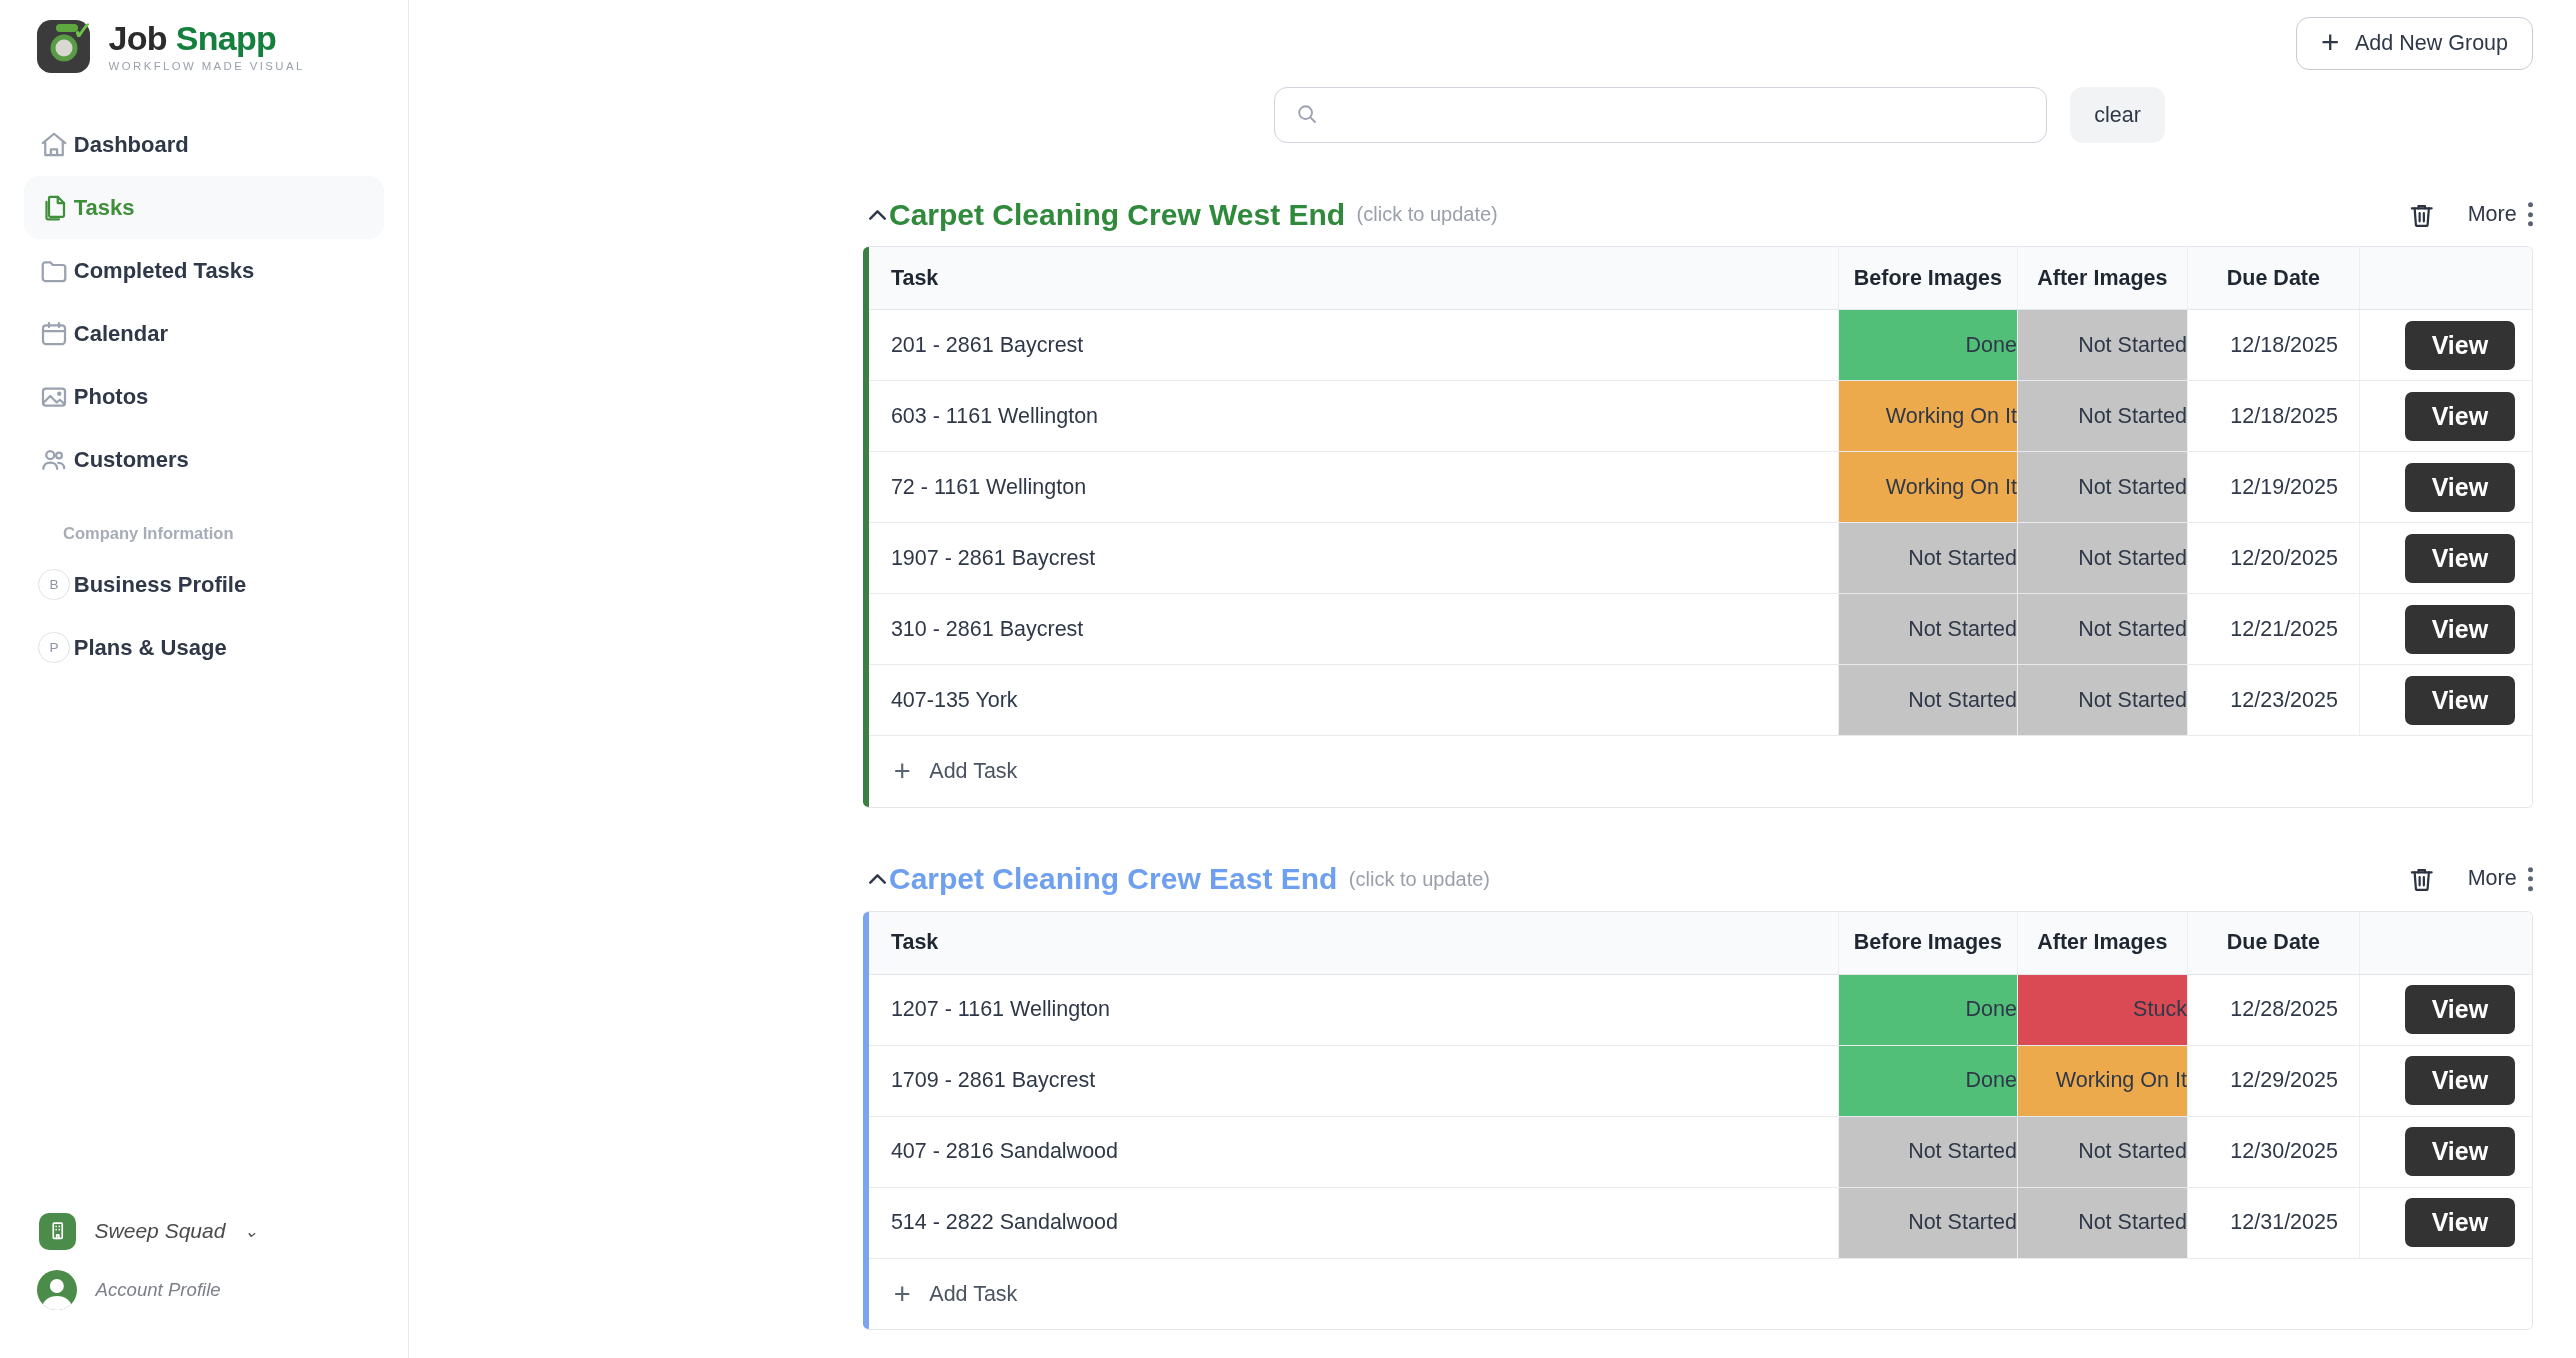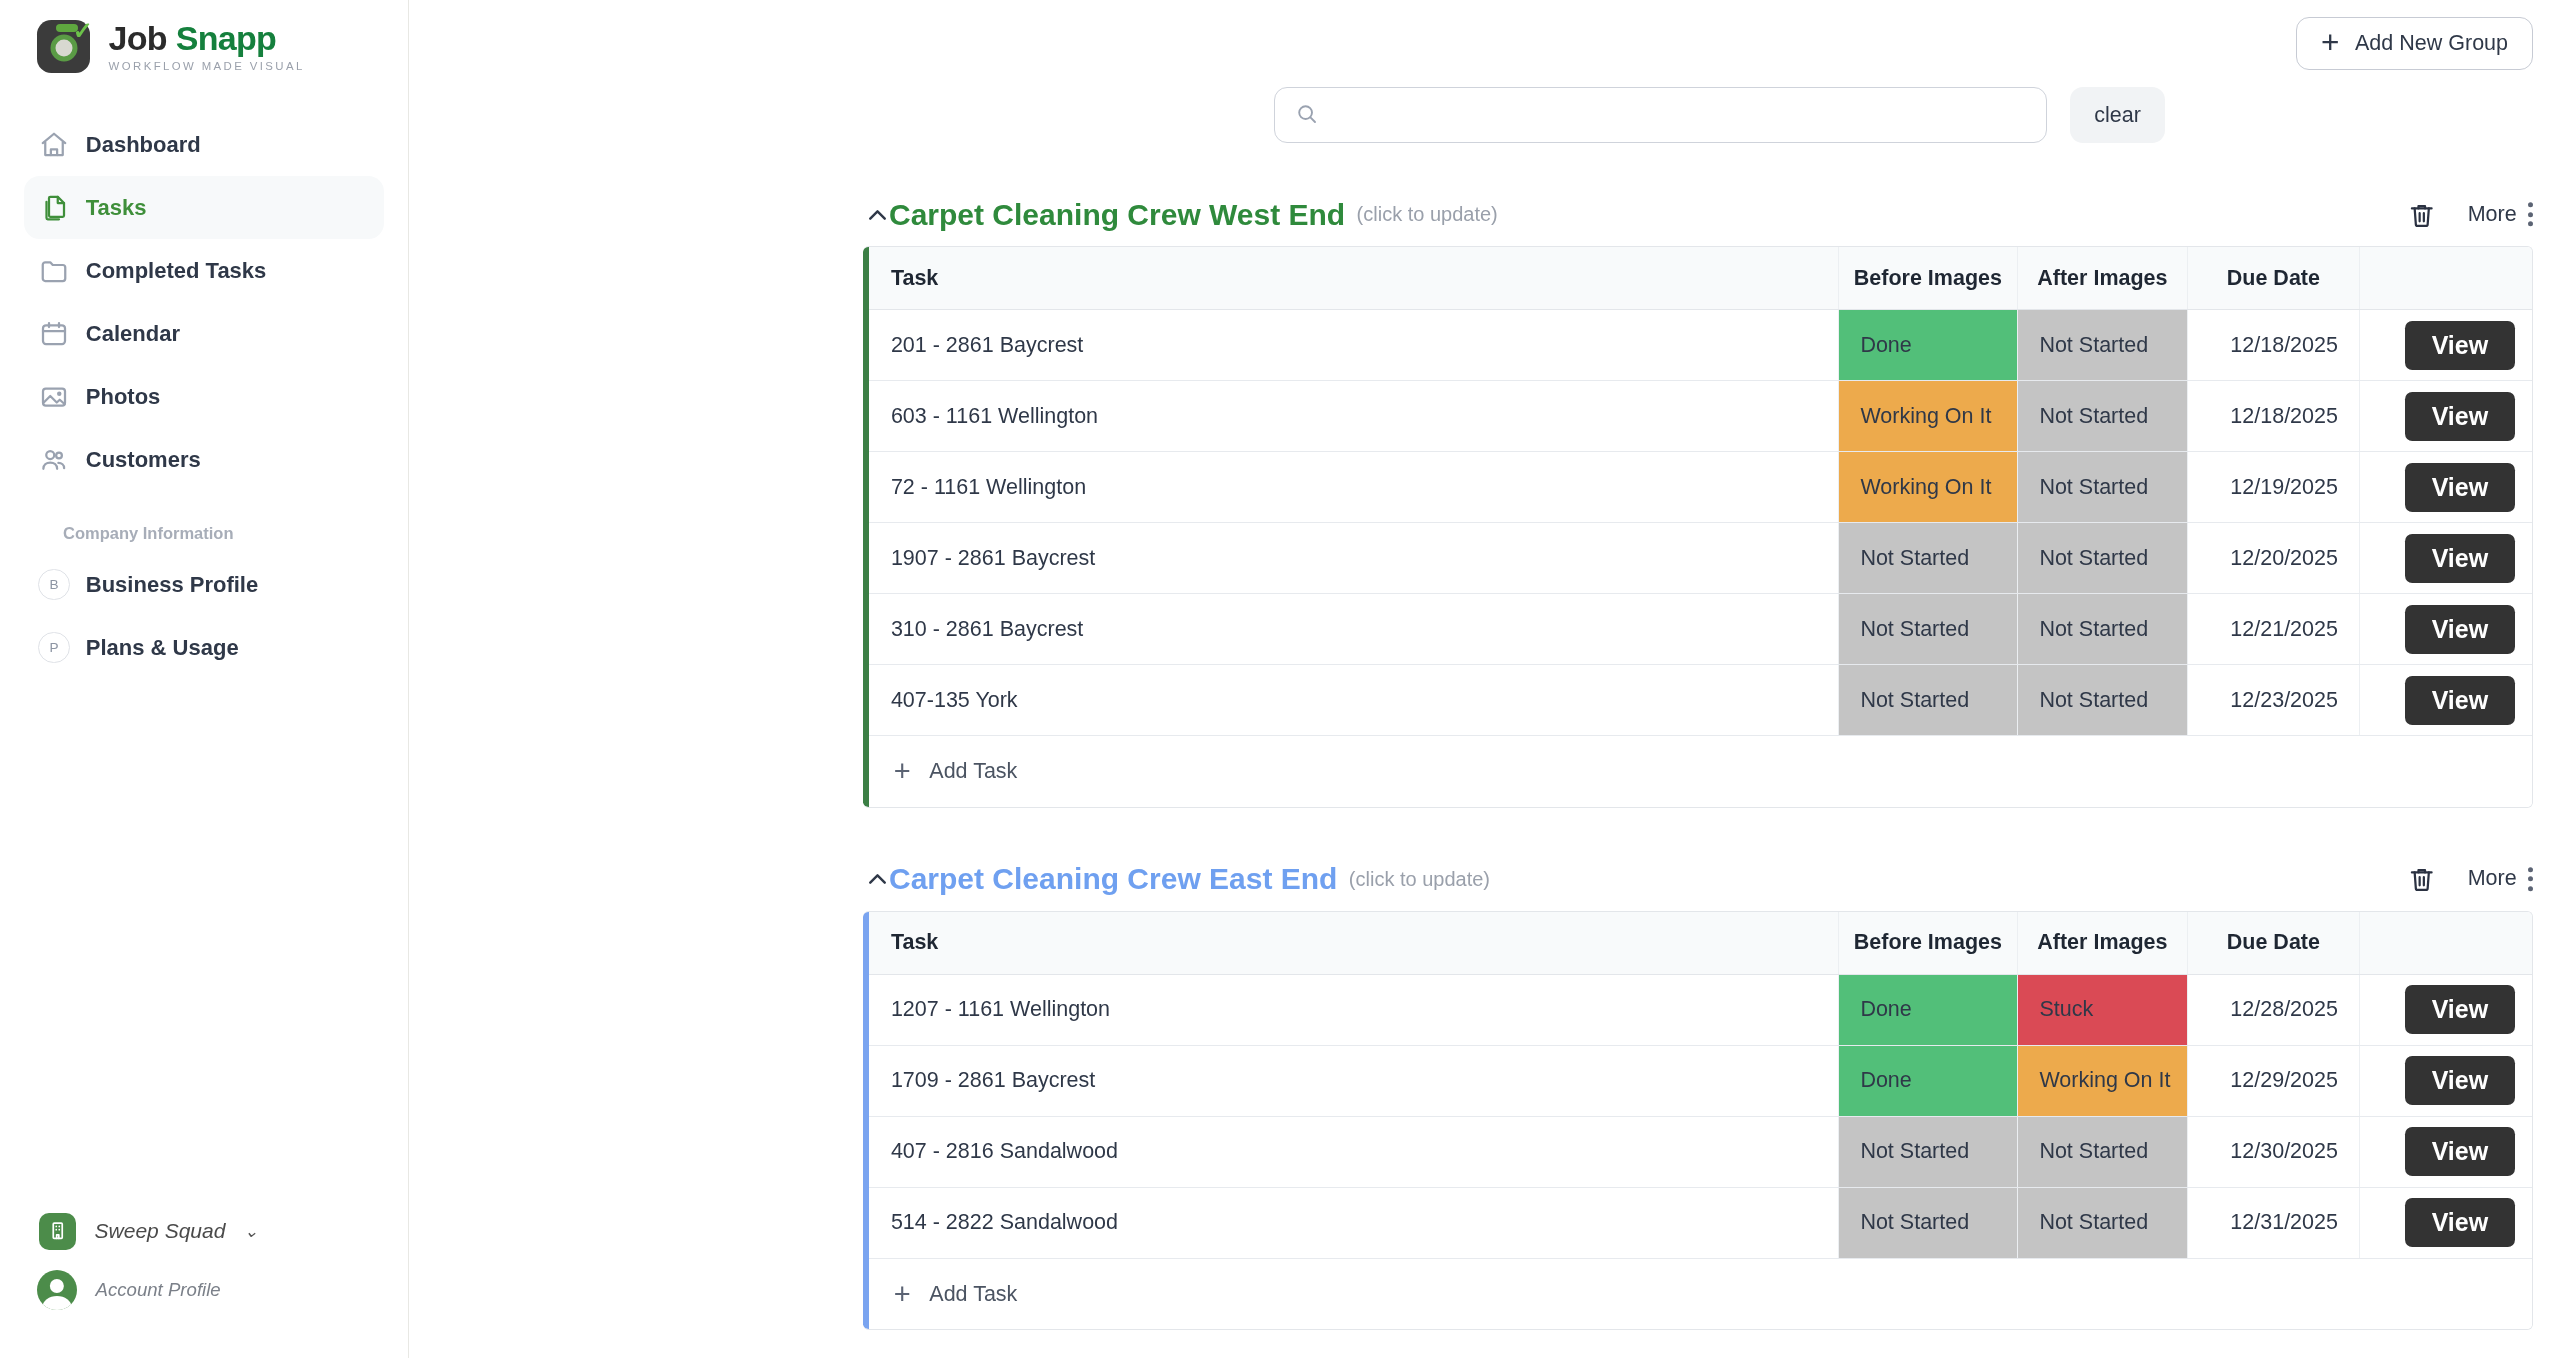--- a/index.html
+++ b/index.html
@@ -39,21 +39,21 @@
   }
   .brand-text { line-height: 1; }
   .brand-title { font-size: 34px; font-weight: bold; color: #2b2b2b; letter-spacing: -0.7px; }
   .brand-title .g { color: #15803d; }
   .brand-sub {
     font-size: 11.4px; letter-spacing: 2.4px; color: #9aa0ab; margin-top: 6.4px; font-weight: 500;
   }
 
   .nav { margin-top: 40px; padding: 0 24px; }
   .nav-item {
-    display: flex; align-items: center; gap: 16px;
+    display: flex; align-items: center; gap: 4px;
     height: 63px; padding-left: 14.3px; border-radius: 15.7px;
     color: #2f3848; font-size: 22px; font-weight: bold;
     cursor: pointer;
   }
   .nav-item.active { background: #f7f9fa; color: #3f8f3a; }
   .nav-icon { width: 31.5px; height: 31.5px; flex: 0 0 31.5px; display:flex; align-items:center; justify-content:center; }
   .nav-icon svg { width: 30px; height: 30px; }
 
   .section-label {
     font-size: 16.5px; color: #a7adb8; font-weight: bold;
@@ -154,21 +154,21 @@
   }
   table.tasks td:last-child { border-right: none; }
   table.tasks tr:last-child td { border-bottom: none; }
   .col-task   { width: auto; }
   .col-before { width: 179px; }
   .col-after  { width: 170px; }
   .col-due    { width: 172px; }
   .col-act    { width: 179px; }
 
   td.status {
-    padding: 8px; text-align: left; color: #ffffff; font-size: 19.3px;
+    padding: 0; text-align: right; color: #ffffff; font-size: 19.3px;
     border-right: 1.4px solid rgba(255,255,255,0.5);
     cursor: pointer;
   }
   td.status.done        { background: #52bf79; }
   td.status.working     { background: #edaa4c; }
   td.status.notstarted  { background: #c4c4c4; margin-left: 44px; }
   td.status.stuck       { background: #da4a55; }
 
   td.due { text-align: center; padding-left: 0; color: #5b6373; font-size: 21px; }
   td.act { text-align: center; padding-left: 0; }

